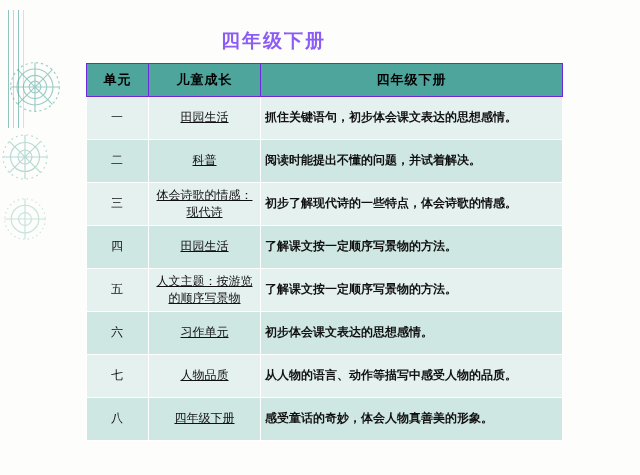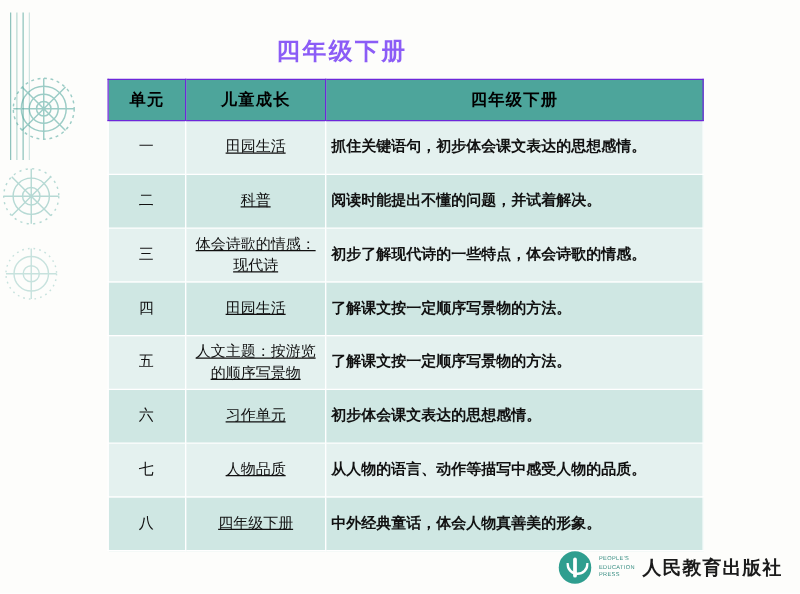--- a/index.html
+++ b/index.html
@@ -264,29 +264,20 @@
           <td class="element">初步体会课文表达的思想感情。</td>
         </tr>
         <tr class="odd">
           <td class="unit">七</td>
           <td class="theme">人物品质</td>
           <td class="element">从人物的语言、动作等描写中感受人物的品质。</td>
         </tr>
         <tr class="even">
           <td class="unit">八</td>
           <td class="theme">四年级下册</td>
-          <td class="element">中外经典童话，体会人物真善美的形象。</td>
+          <td class="element">感受童话的奇妙，体会人物真善美的形象。</td>
         </tr>
       </tbody>
     </table>
   </div>
 
-  <div class="footer">
-    <div class="emblem"></div>
-    <div>
-      <div class="en">PEOPLE'S</div>
-      <div class="en">EDUCATION</div>
-      <div class="en">PRESS</div>
-    </div>
-    <div class="cn">人民教育出版社</div>
-  </div>
 
 </div>
 
 </body></html>

